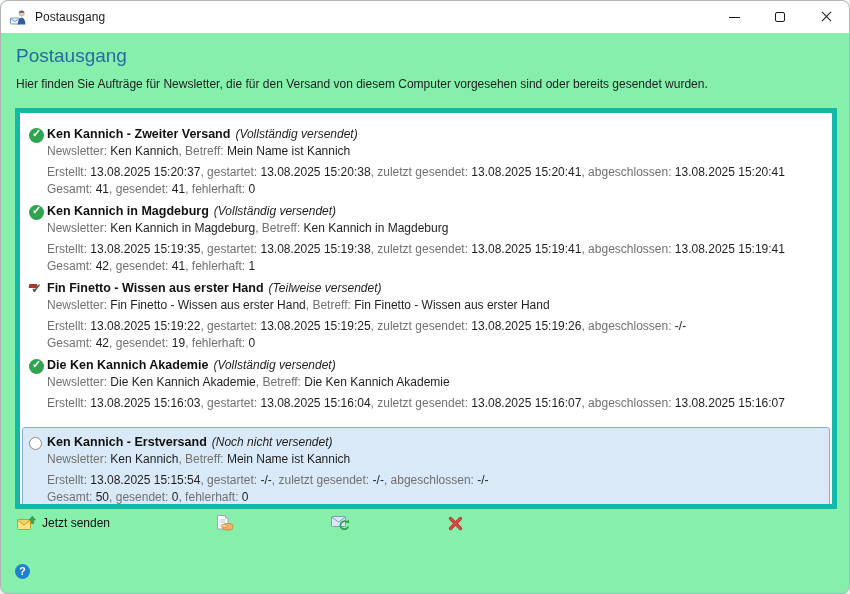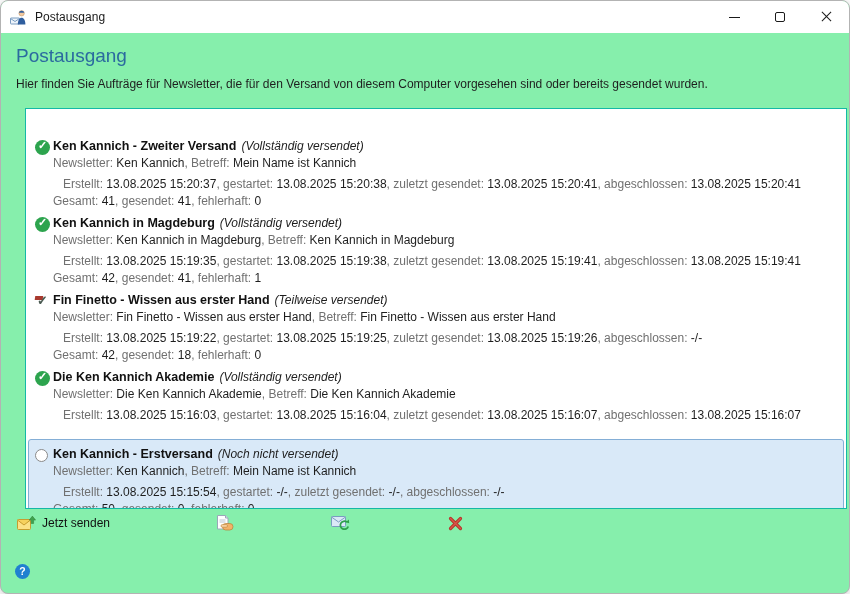--- a/index.html
+++ b/index.html
@@ -22,29 +22,29 @@
   .glyph-close-a,.glyph-close-b { position:absolute; left:17px; top:15px; width:13px; height:1px; background:#1a1a1a; }
   .glyph-close-a { transform:rotate(45deg); }
   .glyph-close-b { transform:rotate(-45deg); }
 
   
   .page-title { position:absolute; left:15px; top:44px; font-size:19px; color:#2b6a9f; }
   .page-subtitle { position:absolute; left:15px; top:76px; font-size:12px; color:#1e1e1e; }
 
   
   .list {
-    position:absolute; left:24px; top:107px; width:822px; height:401px;
-    border:1px solid #14b8a6; background:#fff; padding-top:22px; overflow:hidden;
+    position:absolute; left:14px; top:107px; width:822px; height:401px;
+    border:5px solid #14b8a6; background:#fff; padding-top:6px; overflow:hidden;
   }
   .entry { position:relative; height:77px; margin:0 2px; border:1px solid transparent; border-radius:3px; padding:6px 4px 0 24px; }
   .entry.selected { background:#d9e9f8; border-color:#84aed6; height:80px; }
   .line { line-height:17px; font-size:12px; white-space:nowrap; }
   .entry-title { font-weight:bold; color:#111; font-size:12.5px; }
   .entry-status { font-style:italic; color:#1e1e1e; margin-left:5px; }
-  .line3 { margin-top:4px;margin-left:10px; }
+  .line3 { margin-top:4px; }
   .lbl { color:#707070; }
   .val { color:#1e1e1e; }
 
   .status-icon { position:absolute; left:6px; top:8px; width:15px; height:15px; }
   .icon-check-circle-icon { background:#2da44e; border-radius:50%; }
   .icon-check-circle-icon::after { content:"\2713"; position:absolute; left:3px; top:-1px; color:#fff; font-size:11px; font-weight:bold; }
   .icon-partial-check-icon::before { content:""; position:absolute; left:0; top:2px; width:8px; height:3.5px; background:#a8392e; transform:skewX(-8deg); }
   .icon-partial-check-icon::after { content:"\2713"; position:absolute; left:2px; top:-1px; color:#4b5b52; font-size:13px; font-weight:bold; }
   .icon-circle-outline-icon { width:13px; height:13px; margin-top:1px; border:1px solid #8a8a8a; border-radius:50%; background:#fff; }
 
@@ -105,21 +105,21 @@
       <div class="line line2"><span class="lbl">Newsletter: </span><span class="val">Ken Kannich in Magdeburg</span><span class="lbl">, Betreff: </span><span class="val">Ken Kannich in Magdeburg</span></div>
       <div class="line line3"><span class="lbl">Erstellt: </span><span class="val">13.08.2025 15:19:35</span><span class="lbl">, gestartet: </span><span class="val">13.08.2025 15:19:38</span><span class="lbl">, zuletzt gesendet: </span><span class="val">13.08.2025 15:19:41</span><span class="lbl">, abgeschlossen: </span><span class="val">13.08.2025 15:19:41</span></div>
       <div class="line line4"><span class="lbl">Gesamt: </span><span class="val">42</span><span class="lbl">, gesendet: </span><span class="val">41</span><span class="lbl">, fehlerhaft: </span><span class="val">1</span></div>
     </div>
 
     <div class="entry">
       <span class="status-icon icon-partial-check-icon"></span>
       <div class="line line1"><span class="entry-title">Fin Finetto - Wissen aus erster Hand</span><span class="entry-status">(Teilweise versendet)</span></div>
       <div class="line line2"><span class="lbl">Newsletter: </span><span class="val">Fin Finetto - Wissen aus erster Hand</span><span class="lbl">, Betreff: </span><span class="val">Fin Finetto - Wissen aus erster Hand</span></div>
       <div class="line line3"><span class="lbl">Erstellt: </span><span class="val">13.08.2025 15:19:22</span><span class="lbl">, gestartet: </span><span class="val">13.08.2025 15:19:25</span><span class="lbl">, zuletzt gesendet: </span><span class="val">13.08.2025 15:19:26</span><span class="lbl">, abgeschlossen: </span><span class="val">-/-</span></div>
-      <div class="line line4"><span class="lbl">Gesamt: </span><span class="val">42</span><span class="lbl">, gesendet: </span><span class="val">18</span><span class="lbl">, fehlerhaft: </span><span class="val">0</span></div>
+      <div class="line line4"><span class="lbl">Gesamt: </span><span class="val">42</span><span class="lbl">, gesendet: </span><span class="val">19</span><span class="lbl">, fehlerhaft: </span><span class="val">0</span></div>
     </div>
 
     <div class="entry">
       <span class="status-icon icon-check-circle-icon"></span>
       <div class="line line1"><span class="entry-title">Die Ken Kannich Akademie</span><span class="entry-status">(Vollständig versendet)</span></div>
       <div class="line line2"><span class="lbl">Newsletter: </span><span class="val">Die Ken Kannich Akademie</span><span class="lbl">, Betreff: </span><span class="val">Die Ken Kannich Akademie</span></div>
       <div class="line line3"><span class="lbl">Erstellt: </span><span class="val">13.08.2025 15:16:03</span><span class="lbl">, gestartet: </span><span class="val">13.08.2025 15:16:04</span><span class="lbl">, zuletzt gesendet: </span><span class="val">13.08.2025 15:16:07</span><span class="lbl">, abgeschlossen: </span><span class="val">13.08.2025 15:16:07</span></div>
     </div>
 
     <div class="entry selected">

